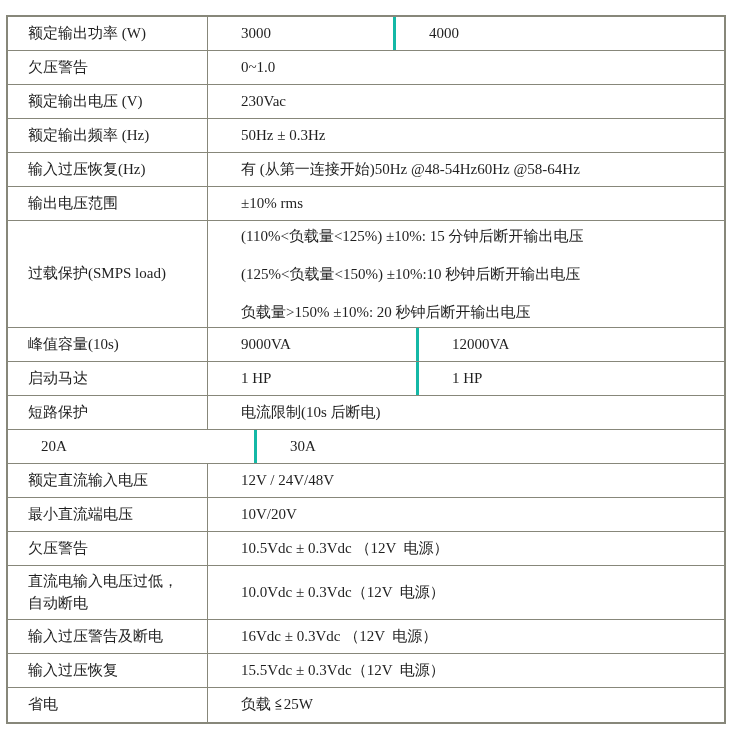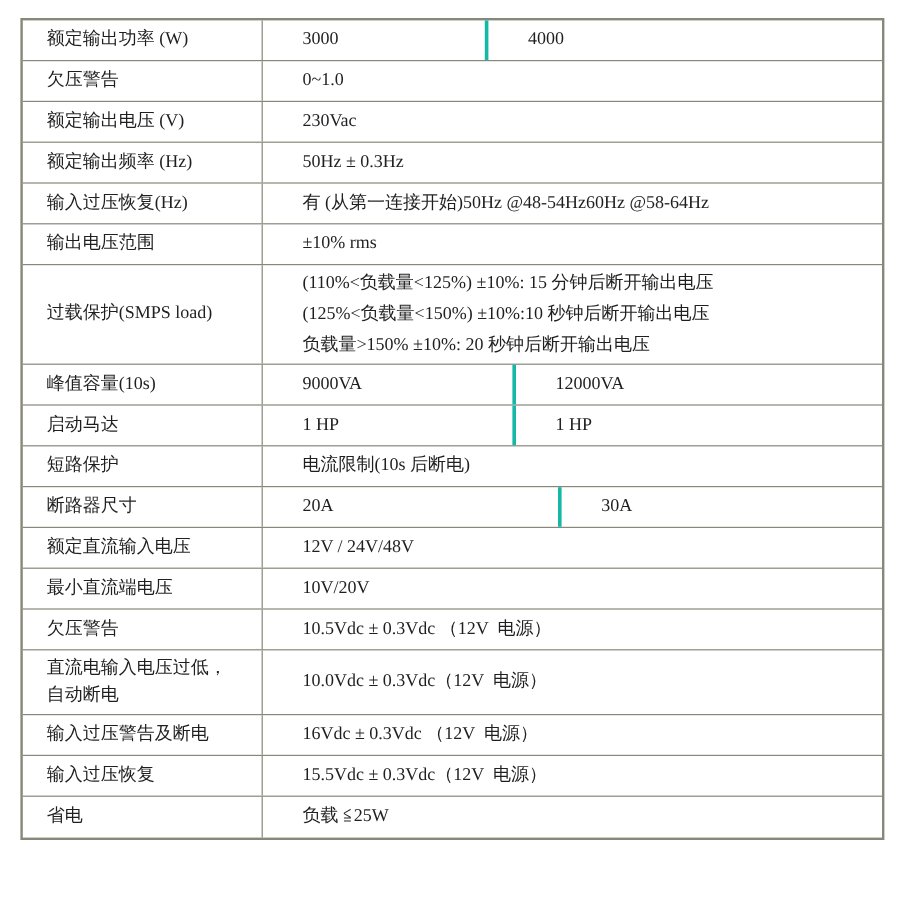--- a/index.html
+++ b/index.html
@@ -10,21 +10,21 @@
   body {
     width: 750px;
     height: 751px;
     position: relative;
     font-family: "Liberation Serif", "DejaVu Serif", serif;
     color: #1f1f1f;
     overflow: hidden;
   }
   .spec-table {
     position: absolute;
-    left: 17px;
+    left: 6px;
     top: 15px;
     width: 720px;
     box-sizing: border-box;
     border: 2px solid #87877a;
     background: #ffffff;
   }
   .row {
     display: flex;
     align-items: stretch;
     border-bottom: 1px solid #87877a;
@@ -60,20 +60,21 @@
   }
   .row-power  .value.split-first { width: 188px; }
   .row-surge  .value.split-first { width: 211px; }
   .row-motor  .value.split-first { width: 211px; }
   .row-breaker .value.split-first { width: 249px; }
   .value.multiline {
     display: flex;
     flex-direction: column;
     justify-content: center;
     align-items: flex-start;
+    gap: 12px;
   }
   .value.multiline div {
     line-height: 26px;
   }
 </style>
 </head>
 <body>
 
 <div class="spec-table">
 
@@ -129,21 +130,20 @@
     <div class="cell value split-first">1 HP</div>
     <div class="cell value">1 HP</div>
   </div>
 
   <div class="row">
     <div class="cell label">短路保护</div>
     <div class="cell value">电流限制(10s 后断电)</div>
   </div>
 
   <div class="row row-breaker">
-    <div class="cell label">断路器尺寸</div>
     <div class="cell value split-first">20A</div>
     <div class="cell value">30A</div>
   </div>
 
   <div class="row">
     <div class="cell label">额定直流输入电压</div>
     <div class="cell value">12V / 24V/48V</div>
   </div>
 
   <div class="row">

